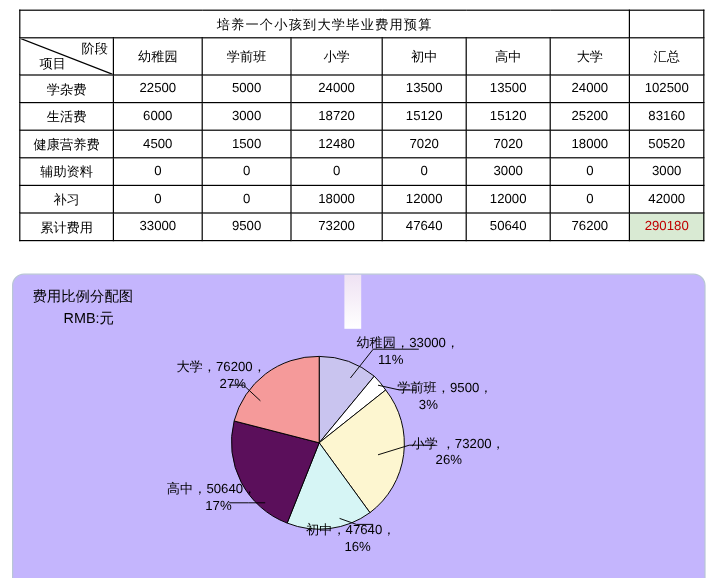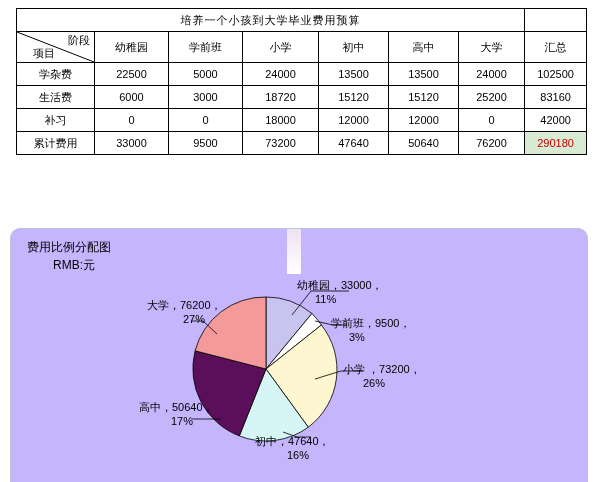--- a/index.html
+++ b/index.html
@@ -199,22 +199,42 @@
           <td class="rowhead">生活费</td>
           <td>6000</td>
           <td>3000</td>
           <td>18720</td>
           <td>15120</td>
           <td>15120</td>
           <td>25200</td>
           <td>83160</td>
         </tr>
 
-
-
+        <tr>
+          <td class="rowhead">健康营养费</td>
+          <td>4500</td>
+          <td>1500</td>
+          <td>12480</td>
+          <td>7020</td>
+          <td>7020</td>
+          <td>18000</td>
+          <td>50520</td>
+        </tr>
+
+
+        <tr>
+          <td class="rowhead">辅助资料</td>
+          <td>0</td>
+          <td>0</td>
+          <td>0</td>
+          <td>0</td>
+          <td>3000</td>
+          <td>0</td>
+          <td>3000</td>
+        </tr>
 
         <tr>
           <td class="rowhead">补习</td>
           <td>0</td>
           <td>0</td>
           <td>18000</td>
           <td>12000</td>
           <td>12000</td>
           <td>0</td>
           <td>42000</td>

